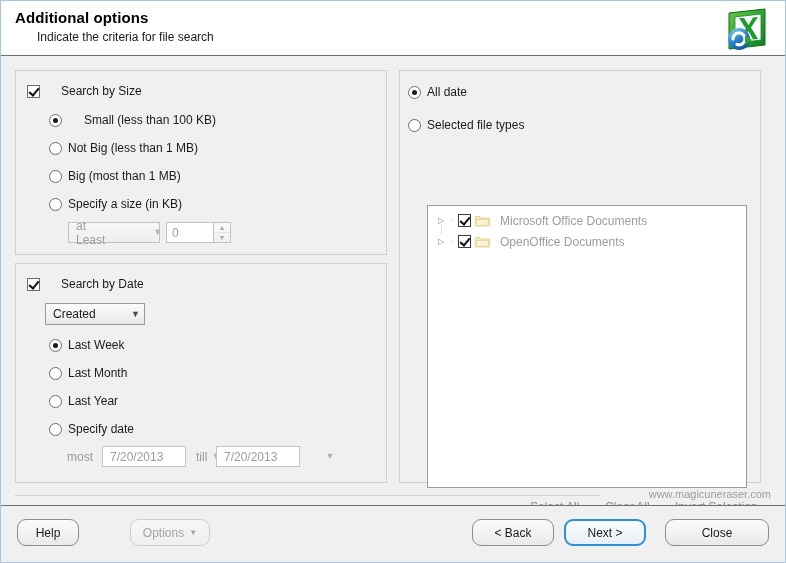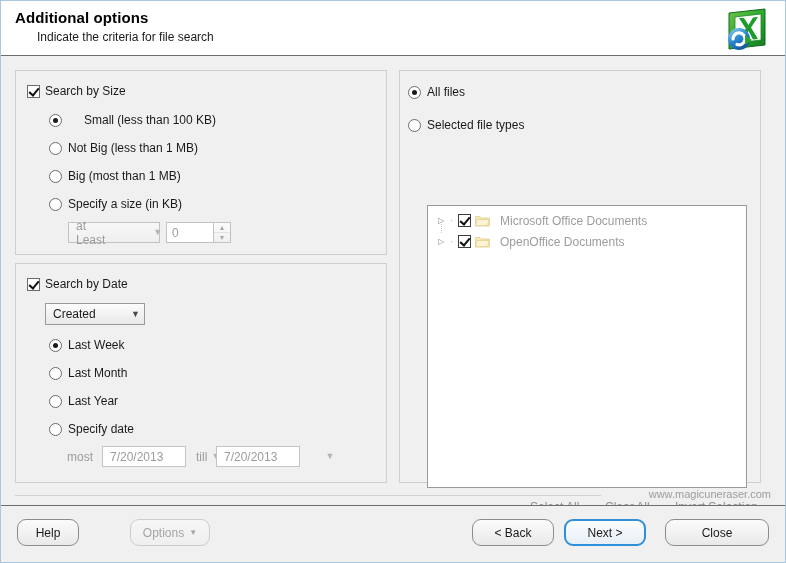--- a/index.html
+++ b/index.html
@@ -93,21 +93,21 @@
     width: 4px;
     height: 8px;
     border: solid #111;
     border-width: 0 2px 2px 0;
     transform: rotate(40deg);
   }
   .check-row {
     position: absolute;
     display: flex;
     align-items: center;
-    gap: 5px;
+    gap: 21px;
     font-size: 12px;
     color: #1a1a1a;
     cursor: default;
   }
   
   .rd {
     display: inline-block;
     width: 13px;
     height: 13px;
     box-sizing: border-box;
@@ -472,21 +472,21 @@
       <div class="combo flat disabled" style="left:200px; top:182px; width:84px; height:21px;">
         <span class="cv">7/20/2013</span>
         <span class="arrow">▼</span>
       </div>
     </div>
 
     <div class="group" id="group-types">
 
       <div class="radio-row" style="left:8px; top:14px;">
         <span class="rd sel"></span>
-        <span>All files</span>
+        <span>All date</span>
       </div>
 
       <div class="radio-row" style="left:8px; top:47px;">
         <span class="rd"></span>
         <span>Selected file types</span>
       </div>
 
       <div class="treebox">
         <div style="position:relative; padding-top:4px;">
           <div class="tree-conn"></div>

